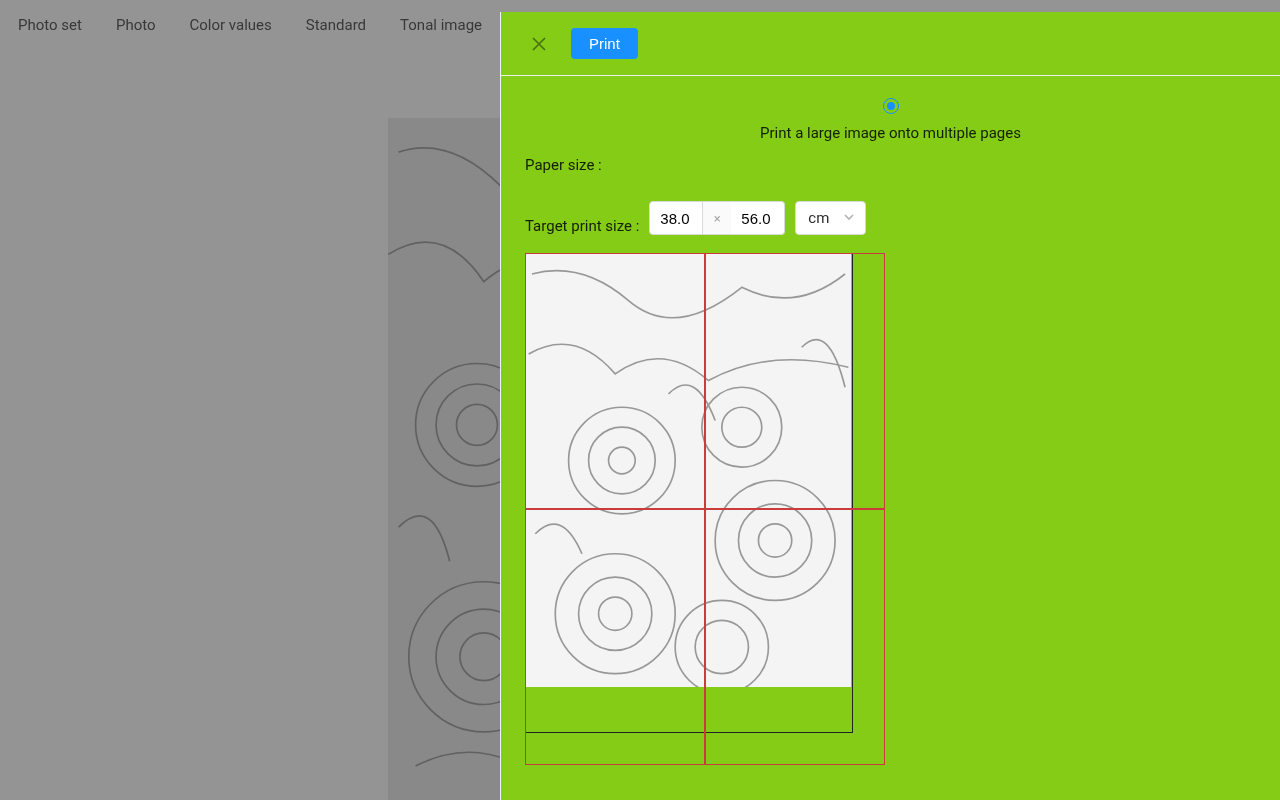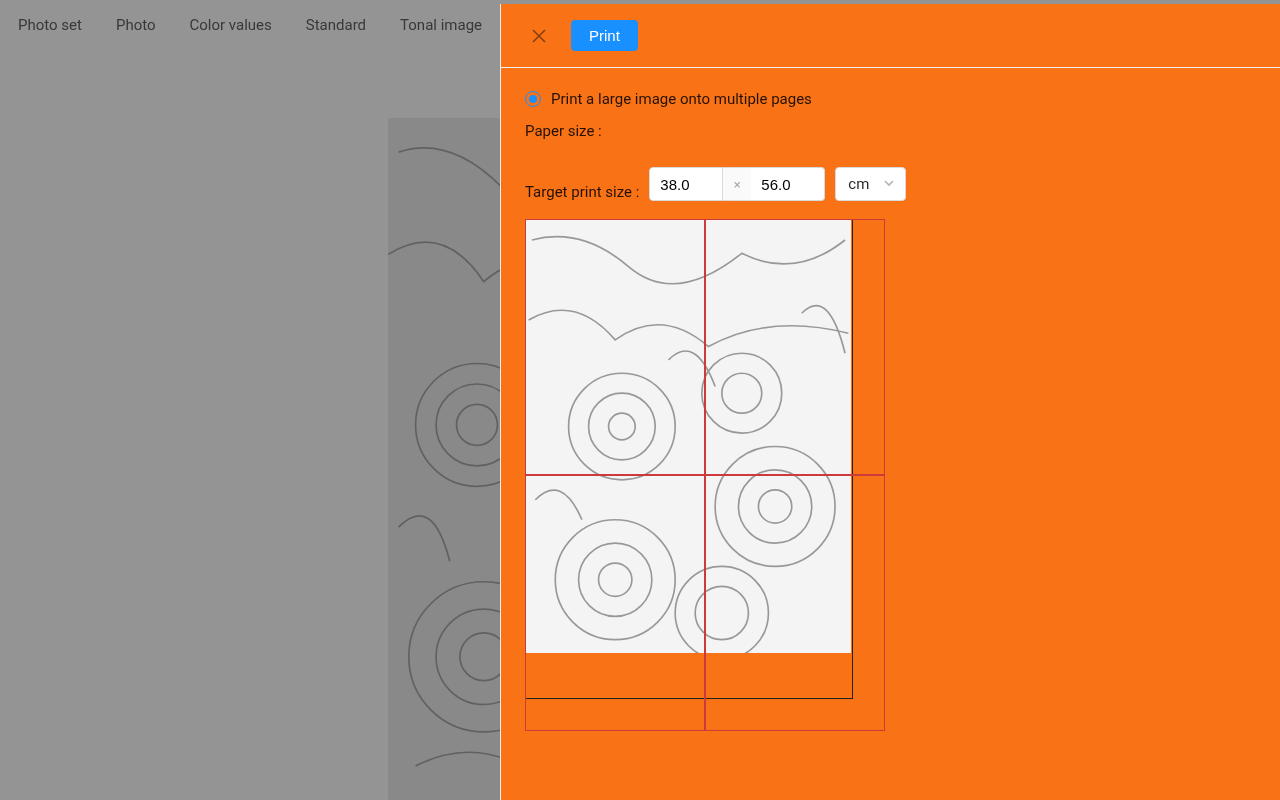--- a/index.html
+++ b/index.html
@@ -47,25 +47,25 @@
 
   .dim-overlay {
     position: absolute;
     inset: 0;
     background: rgba(60,60,60,0.55);
   }
 
   
   .modal {
     position: absolute;
-    top: 4px;
+    top: 12px;
     right: 0;
     bottom: 0;
     width: 780px;
-    background: #f97316;
+    background: #84cc16;
     border-left: 1px solid #f0f0f0;
     display: flex;
     flex-direction: column;
   }
   .modal-header {
     display: flex;
     align-items: center;
     gap: 18px;
     padding: 16px 24px;
     border-bottom: 1px solid #f0f0f0;
@@ -95,20 +95,21 @@
     padding: 22px 24px;
     overflow: auto;
   }
 
   .radio-row {
     display: flex;
     align-items: center;
     gap: 10px;
     margin-bottom: 12px;
     font-size: 15px;
+    flex-direction: column;
   }
   .radio {
     width: 16px;
     height: 16px;
     border-radius: 50%;
     border: 1px solid #d9d9d9;
     position: relative;
     flex-shrink: 0;
   }
   .radio.checked { border-color: #1890ff; }
@@ -142,21 +143,21 @@
     min-width: 180px;
     gap: 14px;
     cursor: pointer;
     font-size: 15px;
   }
   .select .caret { color: rgba(0,0,0,0.3); }
   .select.small { min-width: 68px; margin-top: 13px; }
 
   .num-input {
     height: 34px;
-    width: 74px;
+    width: 54px;
     border: 1px solid #d9d9d9;
     padding: 0 10px;
     font-size: 15px;
     background: #fff;
   }
   .group-left  { border-radius: 4px 0 0 4px; }
   .group-right { border-radius: 0 4px 4px 0; border-left: none; }
   .times-box {
     height: 34px;
     width: 28px;

